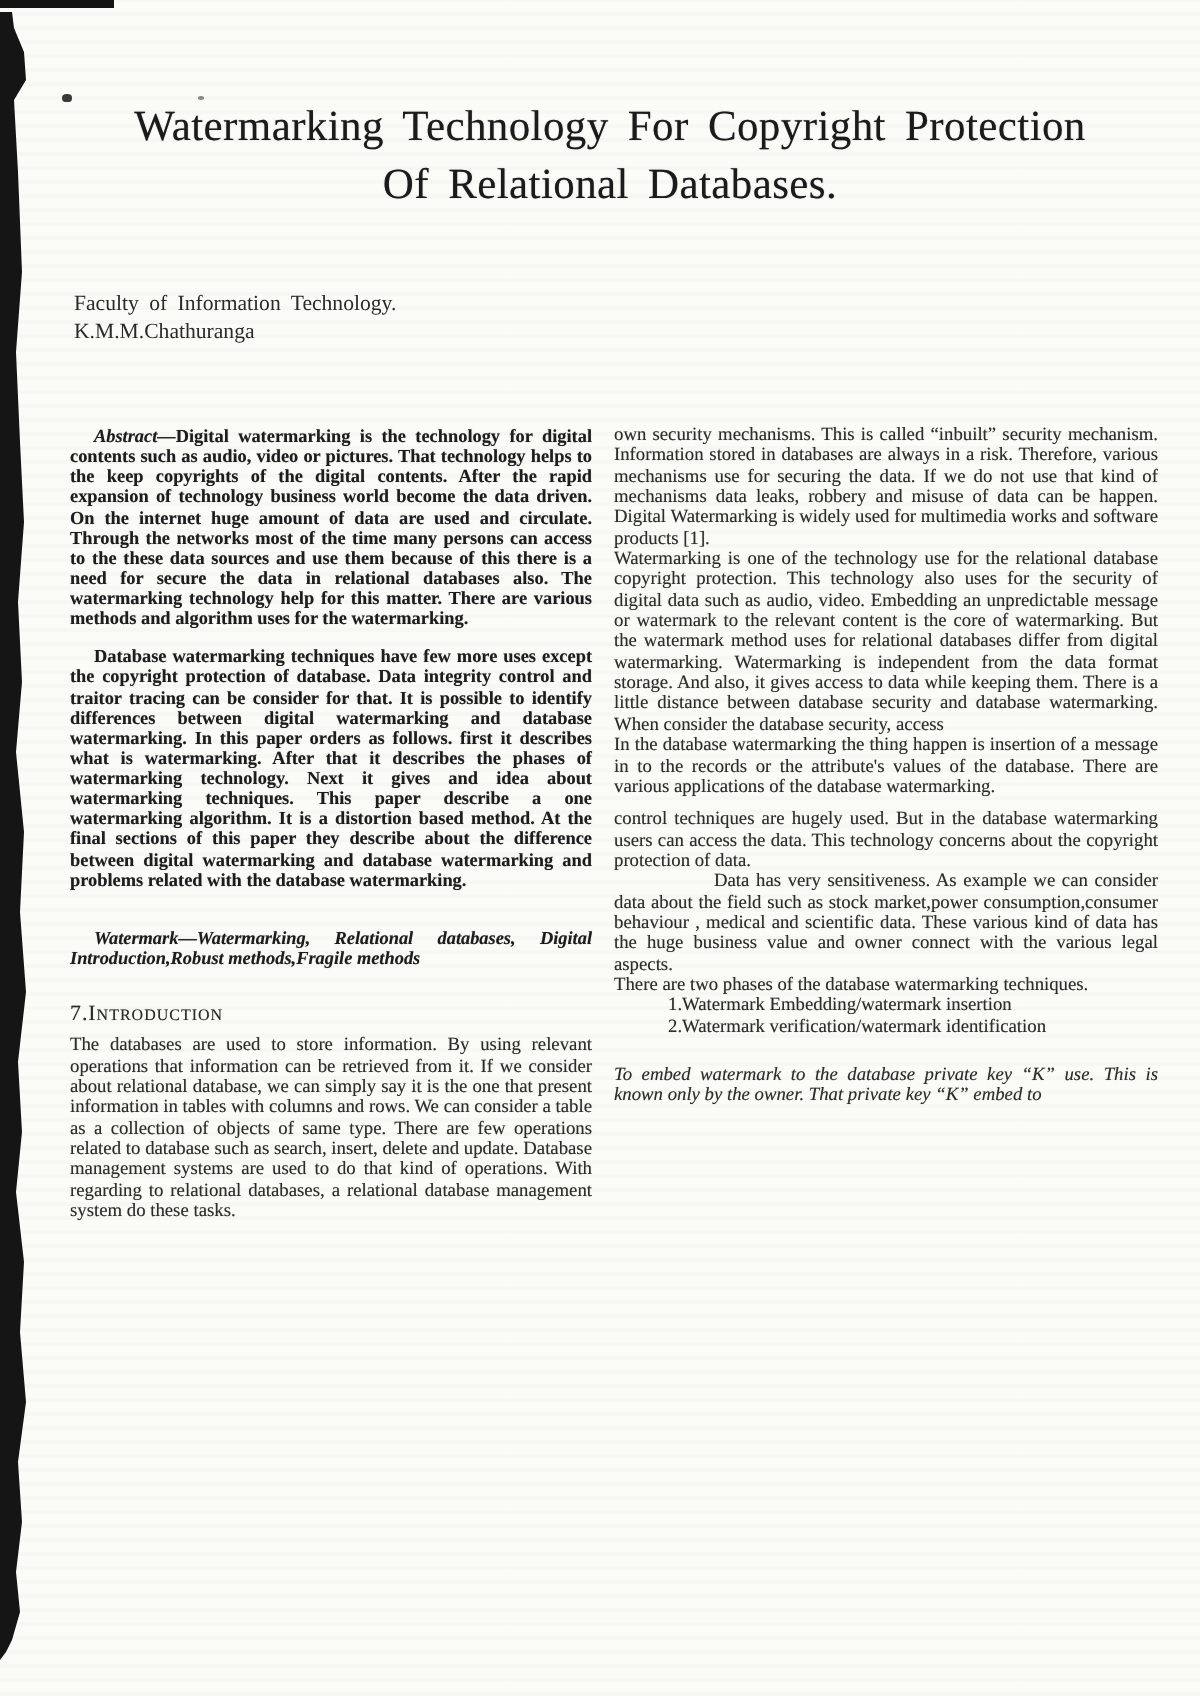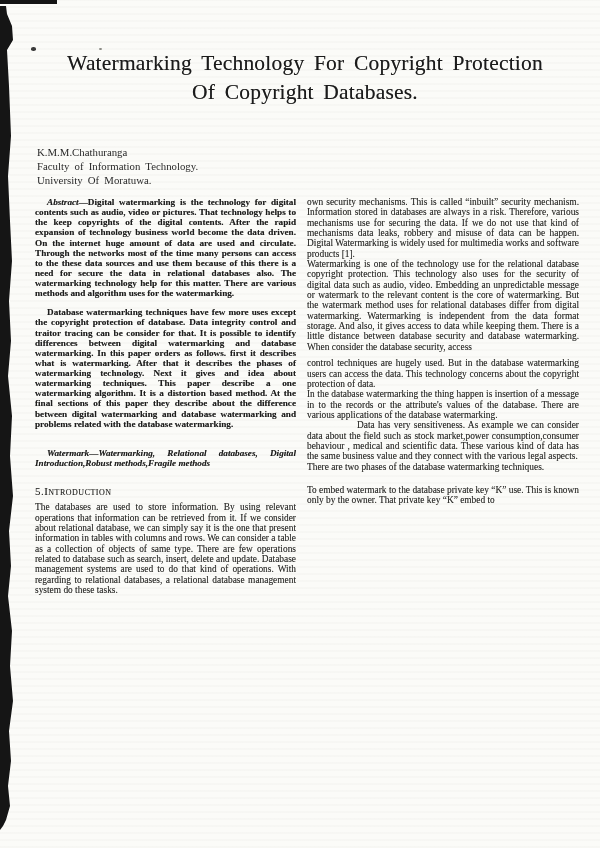--- a/index.html
+++ b/index.html
@@ -23,77 +23,80 @@
   .title{
     position:absolute;top:49px;left:22px;right:12px;margin:0;
     text-align:center;font-weight:400;font-size:21.5px;line-height:29px;
     color:#1b1b1b;word-spacing:4px;letter-spacing:0.2px;
     text-shadow:0 0 0.5px rgba(40,40,40,0.55);
   }
   .authors{
     position:absolute;left:37px;top:146px;
     font-size:10.8px;line-height:13.8px;color:#2a2a2a;word-spacing:2.5px;
   }
-  .col{position:absolute;top:197px;text-align:justify;
+  .col{position:absolute;top:213px;text-align:justify;
        text-shadow:0 0 0.4px rgba(60,60,55,0.5);}
   .col-left{left:35px;width:261px;}
   .col-right{left:307px;width:272px;}
   p{margin:0;padding:0;}
   .body{font-size:9.4px;line-height:10.35px;color:#2d2d2b;}
   .abstract{font-weight:bold;font-size:9.2px;line-height:10.12px;text-indent:12px;color:#1d1d1d;}
   .lead{font-style:italic;}
   .mt9{margin-top:9px;}
   .keywords{font-weight:bold;font-style:italic;font-size:9.2px;line-height:10.3px;text-indent:12px;margin-top:19px;color:#1d1d1d;}
   .sec{font-weight:400;font-size:10.9px;line-height:12px;margin:17px 0 5px 0;
        font-variant:small-caps;letter-spacing:0.5px;text-align:left;word-spacing:2px;color:#2a2a28;}
   .sec2{margin-top:34px;margin-bottom:8px;}
   .indent-deep{text-indent:55px;}
   .indent-mid{text-indent:50px;}
   .gap1{margin-top:6px;}
-  .gap2{margin-top:13px;}
+  .gap2{margin-top:13px;font-style:italic;}
   .phase-list{padding-left:27px;font-size:9.4px;line-height:10.8px;text-align:left;color:#2d2d2b;}
 </style>
 </head>
 <body>
 
 <div class="page">
 
   <div class="top-bar"></div>
   <div class="left-strip"></div>
   <div class="speck s1"></div>
   <div class="speck s2"></div>
 
   <h1 class="title">
     <span>Watermarking Technology For Copyright Protection</span><br>
-    <span>Of Copyright Databases.</span>
+    <span>Of Relational Databases.</span>
   </h1>
 
   <div class="authors">
+    <div>Faculty of Information Technology.</div>
     <div>K.M.M.Chathuranga</div>
-    <div>Faculty of Information Technology.</div>
-    <div>University Of Moratuwa.</div>
   </div>
 
   <div class="col col-left">
     <p class="abstract"><span class="lead">Abstract—</span><span>Digital watermarking is the technology for digital contents such as audio, video or pictures. That technology helps to the keep copyrights of the digital contents. After the rapid expansion of technology business world become the data driven. On the internet huge amount of data are used and circulate. Through the networks most of the time many persons can access to the these data sources and use them because of this there is a need for secure the data in relational databases also. The watermarking technology help for this matter. There are various methods and algorithm uses for the watermarking.</span></p>
 
     <p class="abstract mt9">Database watermarking techniques have few more uses except the copyright protection of database. Data integrity control and traitor tracing can be consider for that. It is possible to identify differences between digital watermarking and database watermarking. In this paper orders as follows. first it describes what is watermarking. After that it describes the phases of watermarking technology. Next it gives and idea about watermarking techniques. This paper describe a one watermarking algorithm. It is a distortion based method. At the final sections of this paper they describe about the difference between digital watermarking and database watermarking and problems related with the database watermarking.</p>
 
     <p class="keywords"><span class="lead">Watermark—</span><span>Watermarking, Relational databases, Digital Introduction,Robust methods,Fragile methods</span></p>
 
-    <h2 class="sec">5.Introduction</h2>
+    <h2 class="sec">7.Introduction</h2>
 
     <p class="body">The databases are used to store information. By using relevant operations that information can be retrieved from it. If we consider about relational database, we can simply say it is the one that present information in tables with columns and rows. We can consider a table as a collection of objects of same type. There are few operations related to database such as search, insert, delete and update. Database management systems are used to do that kind of operations. With regarding to relational databases, a relational database management system do these tasks.</p>
   </div>
 
   <div class="col col-right">
     <p class="body">own security mechanisms. This is called “inbuilt” security mechanism. Information stored in databases are always in a risk. Therefore, various mechanisms use for securing the data. If we do not use that kind of mechanisms data leaks, robbery and misuse of data can be happen. Digital Watermarking is widely used for multimedia works and software products [1].</p>
     <p class="body">Watermarking is one of the technology use for the relational database copyright protection. This technology also uses for the security of digital data such as audio, video. Embedding an unpredictable message or watermark to the relevant content is the core of watermarking. But the watermark method uses for relational databases differ from digital watermarking. Watermarking is independent from the data format storage. And also, it gives access to data while keeping them. There is a little distance between database security and database watermarking. When consider the database security, access</p>
+    <p class="body">In the database watermarking the thing happen is insertion of a message in to the records or the attribute's values of the database. There are various applications of the database watermarking.</p>
     <p class="body gap1">control techniques are hugely used. But in the database watermarking users can access the data. This technology concerns about the copyright protection of data.</p>
-    <p class="body">In the database watermarking the thing happen is insertion of a message in to the records or the attribute's values of the database. There are various applications of the database watermarking.</p>
-    <p class="body indent-mid">Data has very sensitiveness. As example we can consider data about the field such as stock market,power consumption,consumer behaviour , medical and scientific data. These various kind of data has the same business value and they connect with the various legal aspects.</p>
+    <p class="body indent-mid">Data has very sensitiveness. As example we can consider data about the field such as stock market,power consumption,consumer behaviour , medical and scientific data. These various kind of data has the huge business value and owner connect with the various legal aspects.</p>
 
 
     <p class="body">There are two phases of the database watermarking techniques.</p>
+    <div class="phase-list">
+      <div>1.Watermark Embedding/watermark insertion</div>
+      <div>2.Watermark verification/watermark identification</div>
+    </div>
     <p class="body gap2">To embed watermark to the database private key “K” use. This is known only by the owner. That private key “K” embed to</p>
   </div>
 
 </div>
 
 </body></html>

